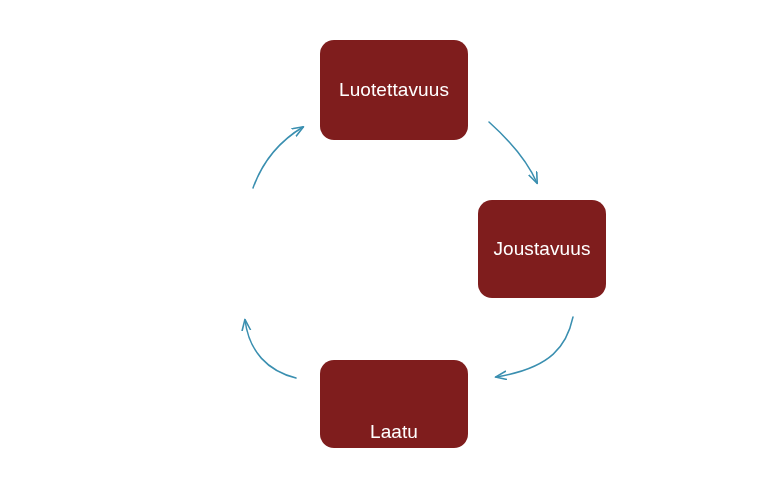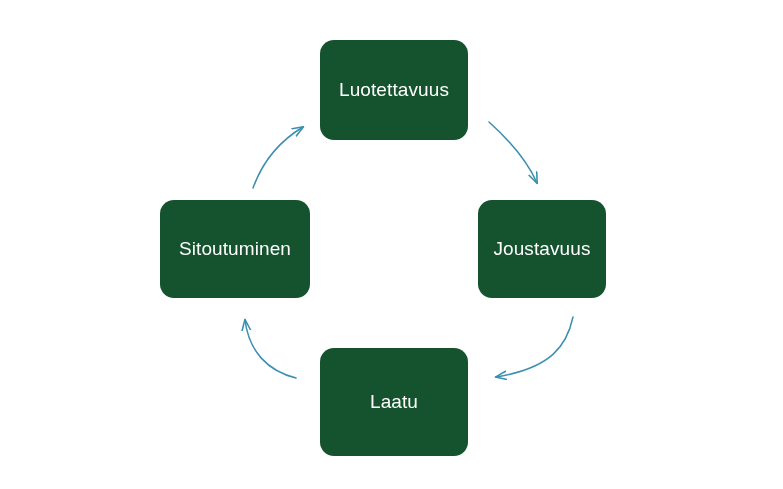--- a/index.html
+++ b/index.html
@@ -26,21 +26,21 @@
     height: 489px;
     pointer-events: none;
   }
   .node {
     position: absolute;
     box-sizing: border-box;
     display: flex;
     align-items: center;
     justify-content: center;
     border-radius: 14px;
-    background: #14532d;
+    background: #7f1d1d;
     color: #ffffff;
     font-size: 19px;
     font-weight: 400;
     letter-spacing: 0.1px;
     line-height: 1.2;
     text-align: center;
     padding: 4px 8px;
     user-select: none;
   }
   .node-label {
@@ -54,23 +54,24 @@
     height: 100px;
   }
   #node-flexibility {
     left: 478px;
     top: 200px;
     width: 128px;
     height: 98px;
   }
   #node-quality {
     left: 320px;
-    top: 348px;
+    top: 360px;
     width: 148px;
-    height: 108px;
+    height: 88px;
+    align-items: flex-end;
   }
   #node-commitment {
     left: 160px;
     top: 200px;
     width: 150px;
     height: 98px;
   }
 </style>
 </head>
 <body>
@@ -98,17 +99,14 @@
   </div>
 
   <div class="node" id="node-flexibility">
     <span class="node-label">Joustavuus</span>
   </div>
 
   <div class="node" id="node-quality">
     <span class="node-label">Laatu</span>
   </div>
 
-  <div class="node" id="node-commitment">
-    <span class="node-label">Sitoutuminen</span>
-  </div>
 
 </div>
 
 </body></html>

